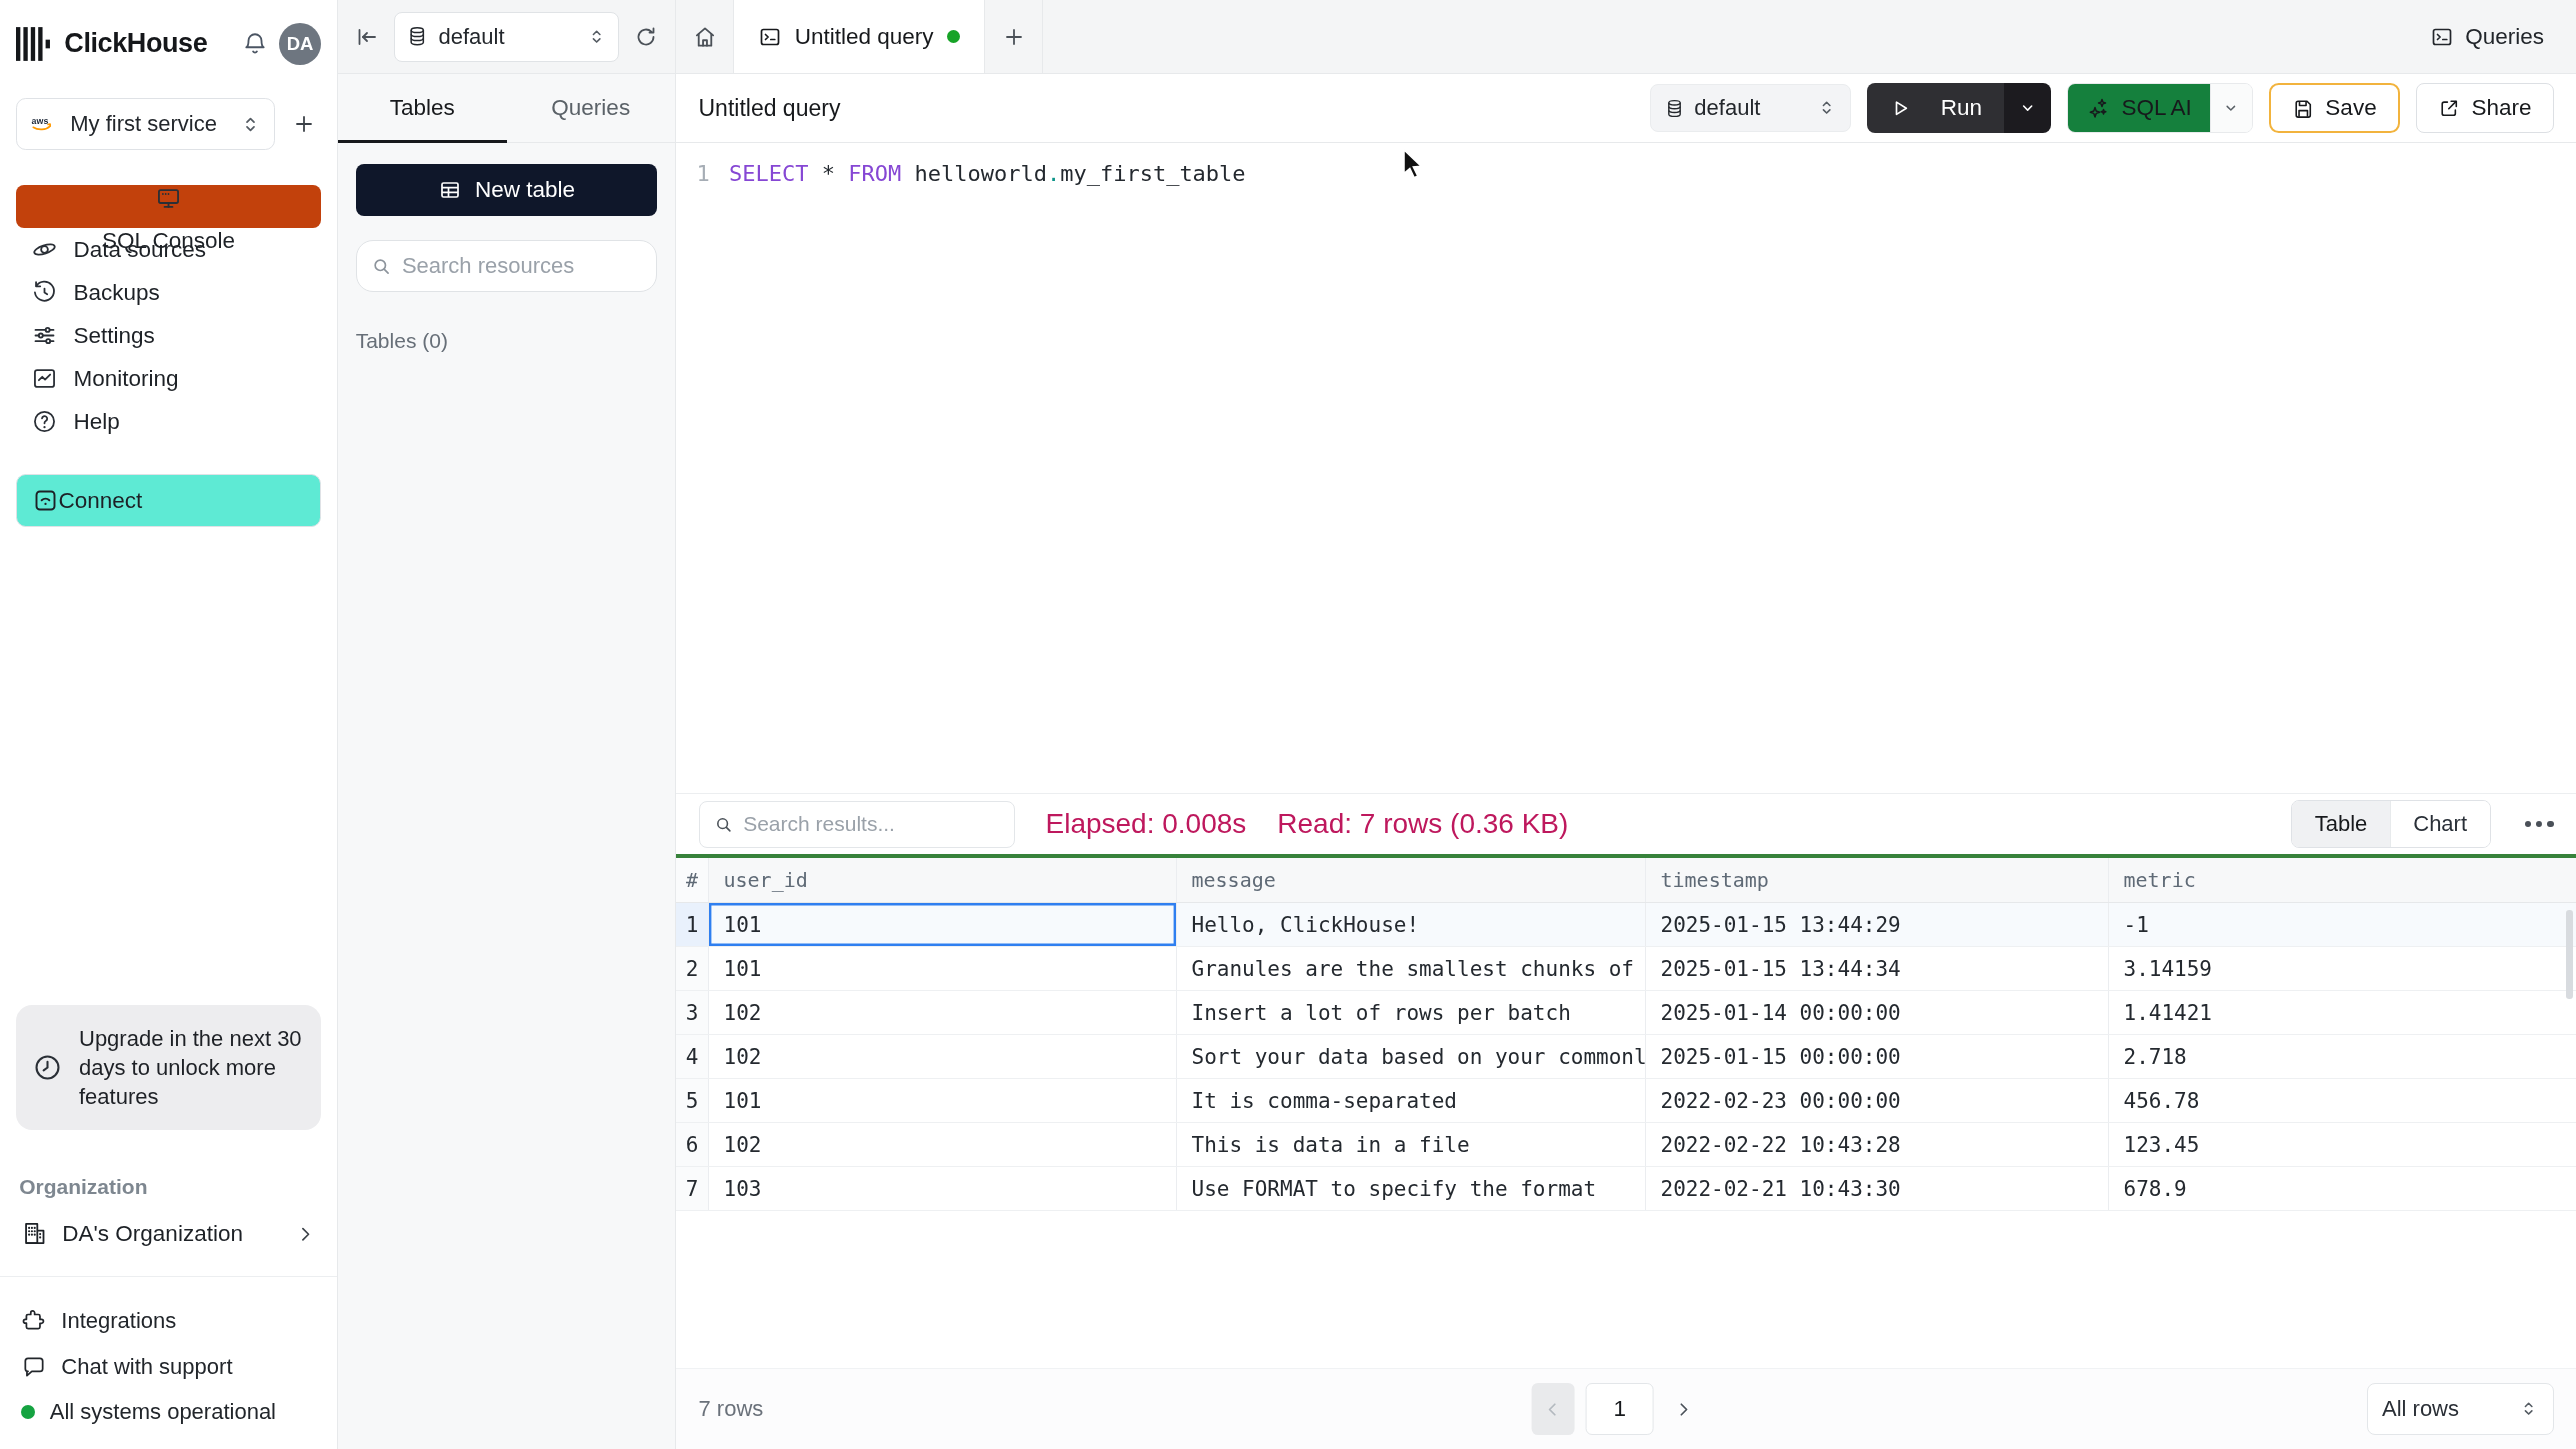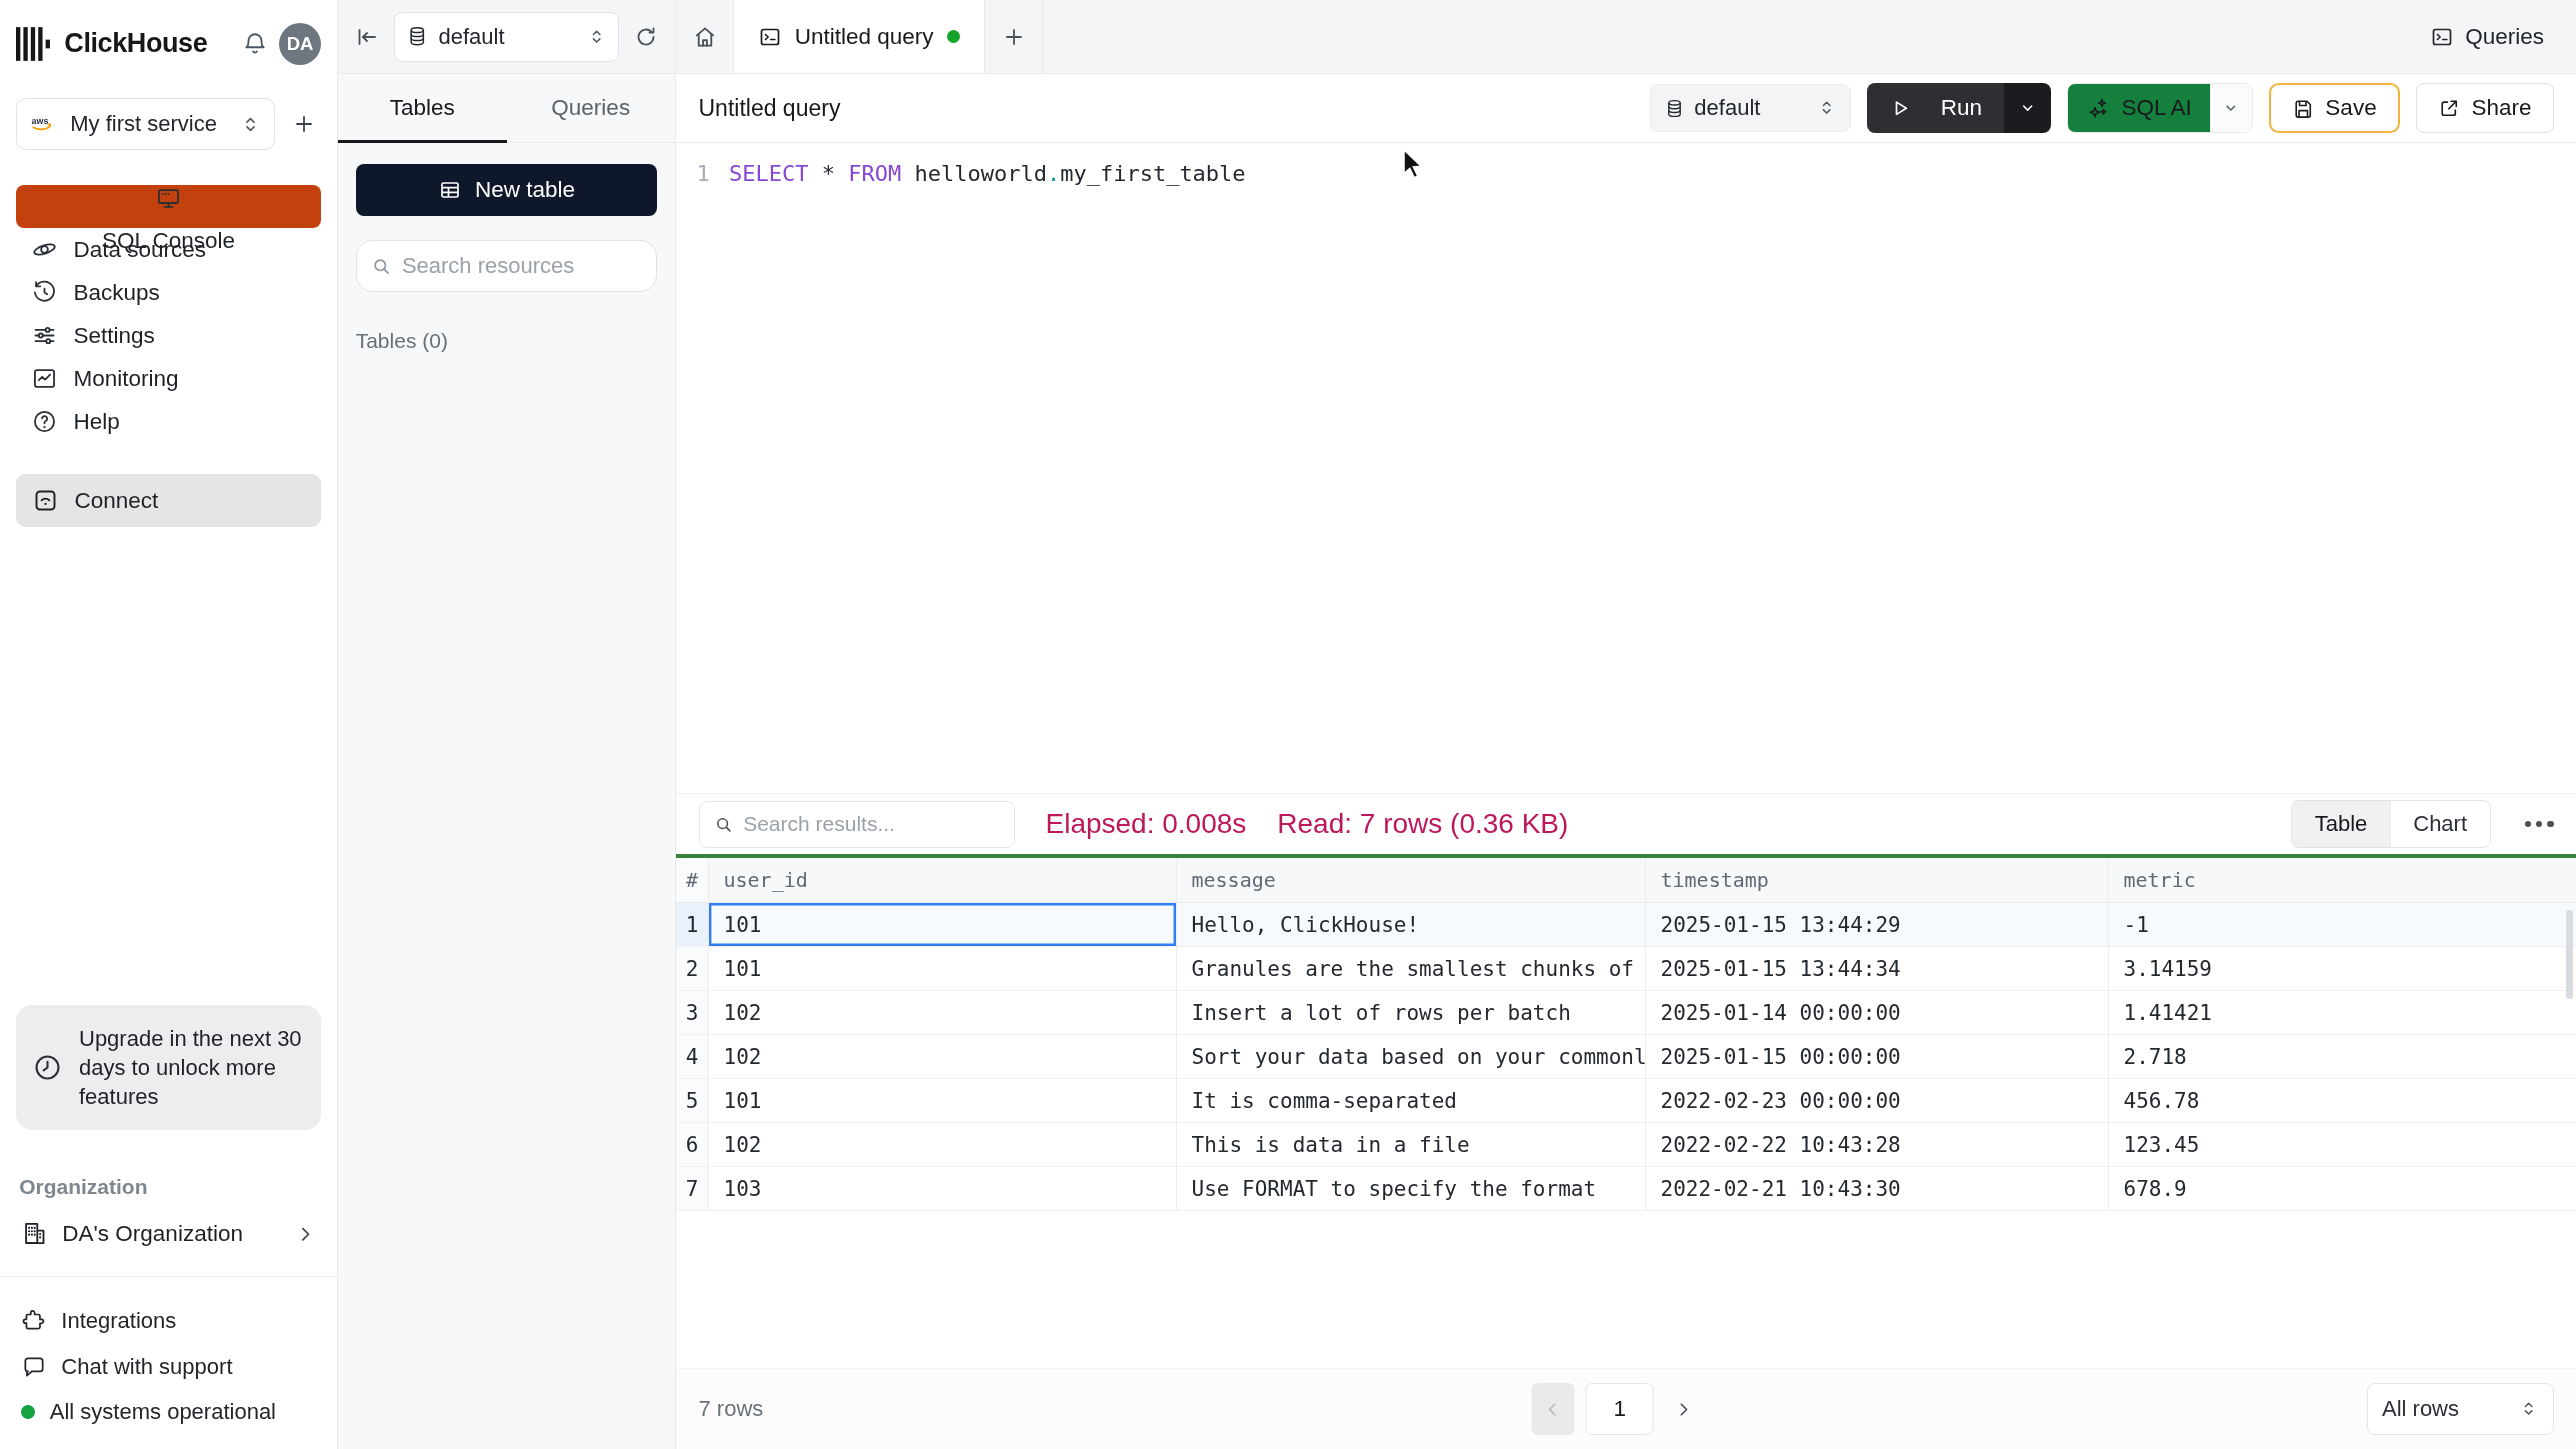--- a/index.html
+++ b/index.html
@@ -19,22 +19,22 @@
   .avatar { width:42px; height:42px; border-radius:50%; background:#6e7680; color:#fff;
             font-size:18.5px; font-weight:700; display:flex; align-items:center; justify-content:center; }
   .service-row { display:flex; align-items:center; gap:11.3px; margin-bottom:35px; }
   .service-select { flex:1; height:52px; border:0.8px solid #dfe2e6; border-radius:9.7px; background:#fff;
                     display:flex; align-items:center; gap:11.3px; padding:0 13px; font-size:22px; color:#23272c; }
   .add-btn { width:35px; height:35px; display:flex; align-items:center; justify-content:center; color:#3c4248; }
   .sb-item { height:43px; display:flex; align-items:center; gap:16px; padding:0 14.5px; border-radius:8px;
              font-size:22.5px; color:#1d2126; }
   .sb-item .ic { color:#2a2f36; }
   .sb-item.active { background:#c2410c;flex-direction:column; }
-  .connect-btn { margin-top:31px; height:53px; border:0.8px solid #dfe2e6; border-radius:9.7px; background:#e5e5e5;
-                 display:flex; align-items:center; gap:16px; padding:0 14.5px; font-size:22.5px; color:#1d2126; }
+  .connect-btn { margin-top:31px; height:53px; border:0.8px solid #dfe2e6; border-radius:9.7px; background:#5eead4;
+                 display:flex; align-items:center; padding:0 14.5px; font-size:22.5px; color:#1d2126; }
   .sb-spacer { flex:1; }
   .upgrade-box { background:#ededef; border-radius:16px; padding:19.3px 16px; display:flex; gap:16px;
                  align-items:center; }
   .upgrade-box .txt { font-size:22px; line-height:1.32; color:#1e2126; }
   .org-label { margin-top:45px; font-size:21px; font-weight:600; color:#7e8790; padding-left:3.2px; }
   .org-item { margin-top:21px; display:flex; align-items:center; gap:14.5px; font-size:22.5px; padding:0 4.8px; }
   .org-item .chev { margin-left:auto; color:#3c4248; }
   .sb-divider { border:none; border-top:0.8px solid #eceef0; margin:29px -16px 0; }
   .sb-footer { margin-top:31px; display:flex; flex-direction:column; gap:19.3px; }
   .sb-footer .f-item { display:flex; align-items:center; gap:14.5px; font-size:22px; color:#22262b; padding:0 4.8px; }

